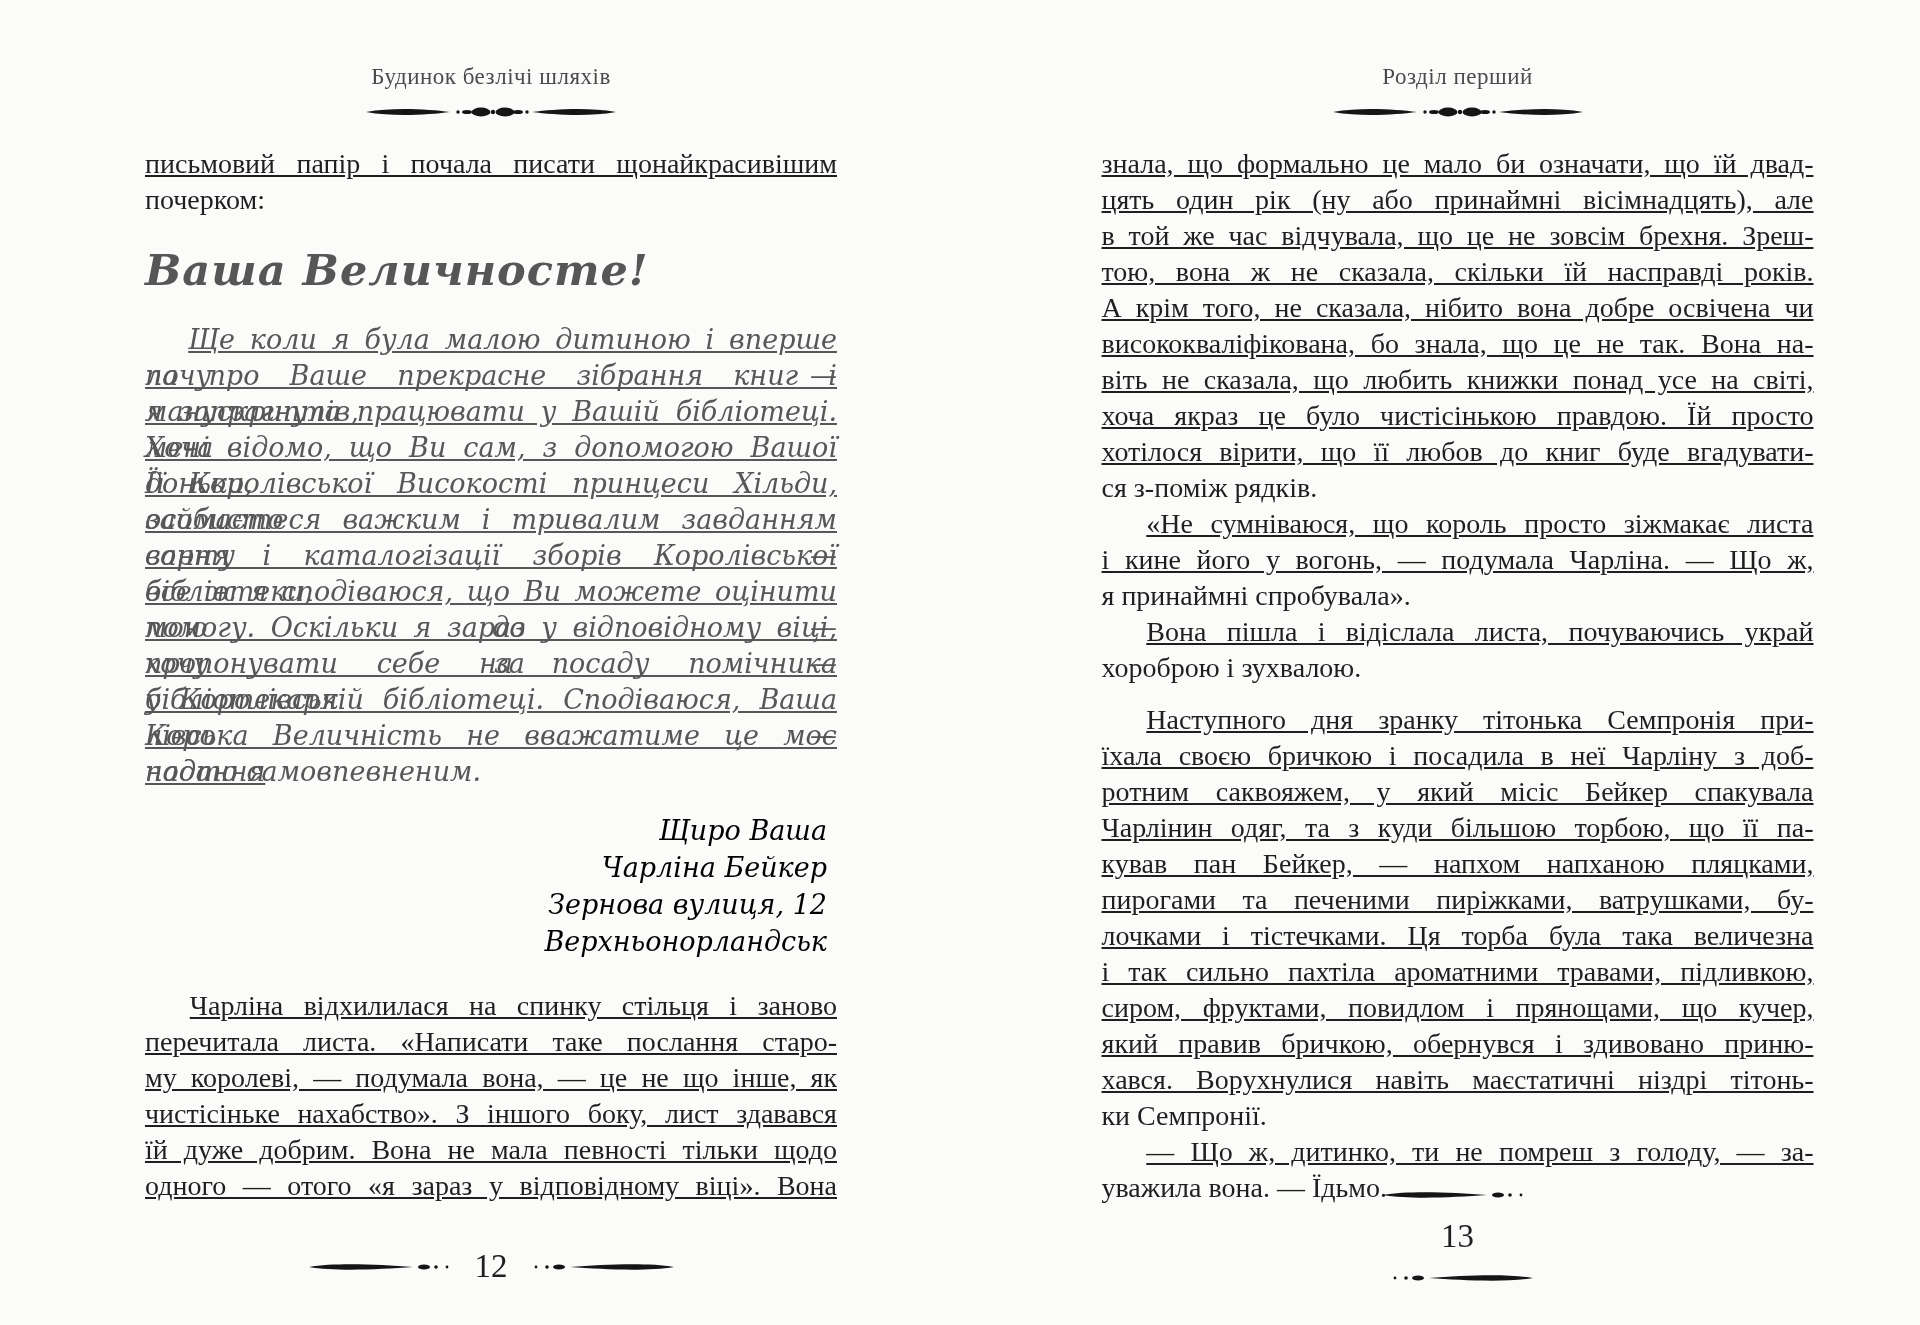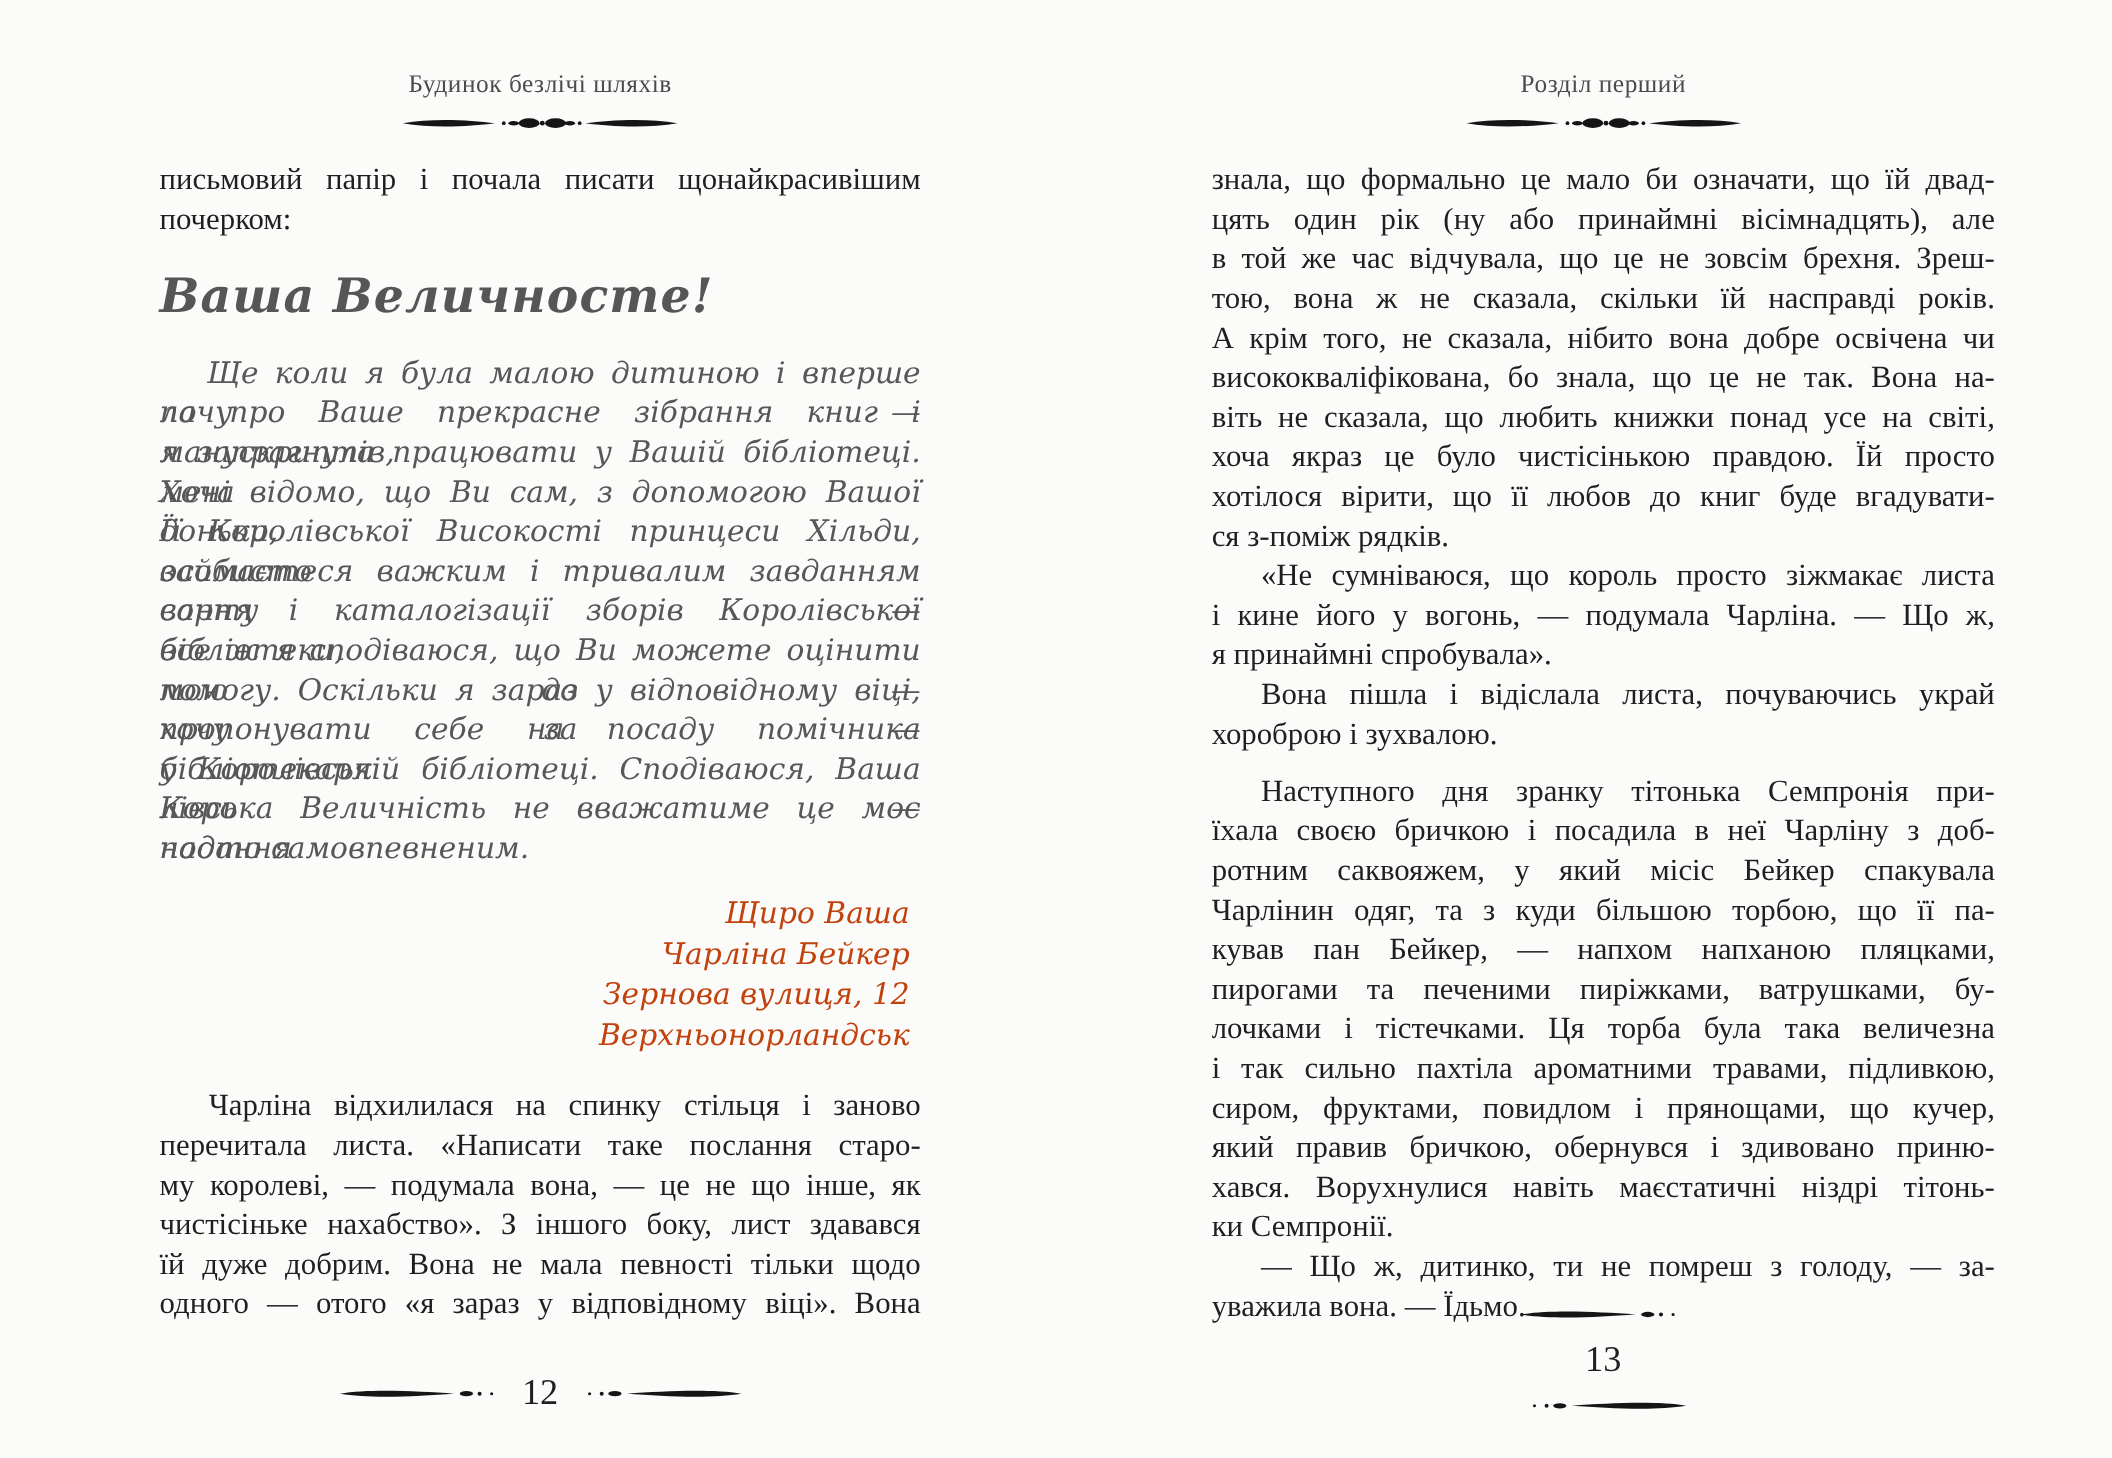--- a/index.html
+++ b/index.html
@@ -10,34 +10,34 @@
   .col{position:relative;}
   .page.left .col{margin-left:145px;width:692px;}
   .page.right .col{margin-left:125px;width:712px;}
 
   .running-head{padding-top:64px;text-align:center;font-size:23px;
                 color:#4b4b4b;letter-spacing:.5px;}
   .divider{display:block;margin:14px auto 0;}
 
   .body-block{margin-top:26px;}
   .tline{font-size:28px;height:36px;line-height:36px;white-space:nowrap;}
-  .tline.j{white-space:normal;text-align:justify;text-align-last:justify;}
+  .tline.j{white-space:normal;text-align:justify;text-align-last:justify;text-decoration:underline;}
   .tline.ind{text-indent:1.6em;}
   .tline.gap{margin-top:16px;}
 
   
   .salutation{margin-top:26px;font-size:43px;line-height:52px;
               font-family:"DejaVu Serif", serif;font-style:italic;font-weight:bold;
               color:#565656;letter-spacing:1px;}
   .letter .tline{font-family:"DejaVu Serif", serif;font-style:italic;
                  color:#575757;font-size:27px;}
   .letter{margin-top:26px;}
   .signature{margin-top:22px;text-align:right;padding-right:10px;}
   .signature .tline{font-family:"DejaVu Serif", serif;font-style:italic;
-                    color:#c2410c;font-size:27px;height:37px;line-height:37px;}
+                    color:#000000;font-size:27px;height:37px;line-height:37px;}
   .para{margin-top:28px;}
 
   .page-footer{position:absolute;bottom:40px;left:0;width:100%;
                display:flex;justify-content:center;align-items:center;gap:16px;}
   .page.left .page-footer{width:692px;left:145px;}
   .page.right .page-footer{width:712px;left:125px;flex-direction:column;}
   .page-number{font-size:33px;color:#1f1f1f;}
   .orn{display:block;}
 </style>
 </head>

